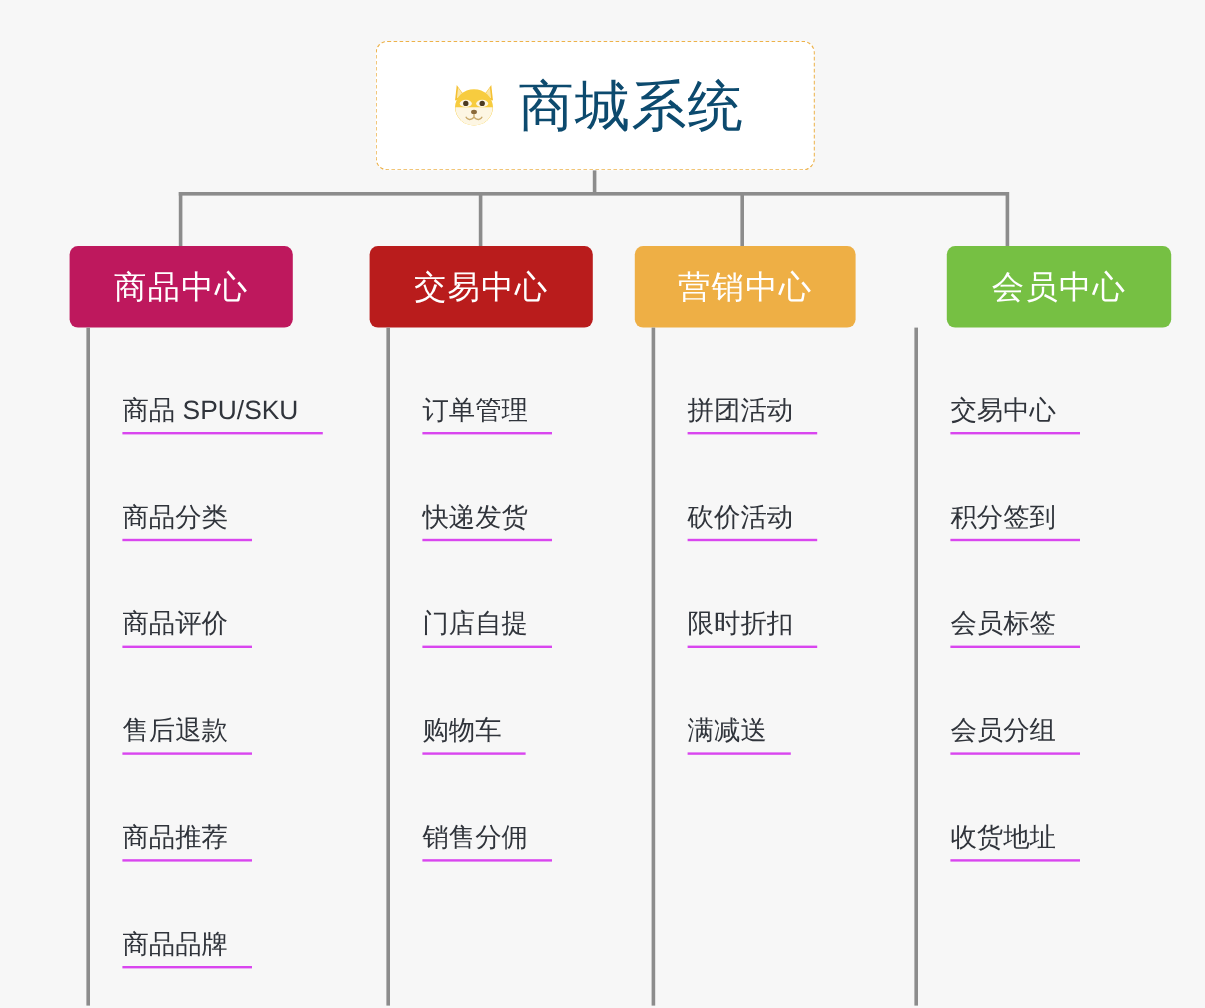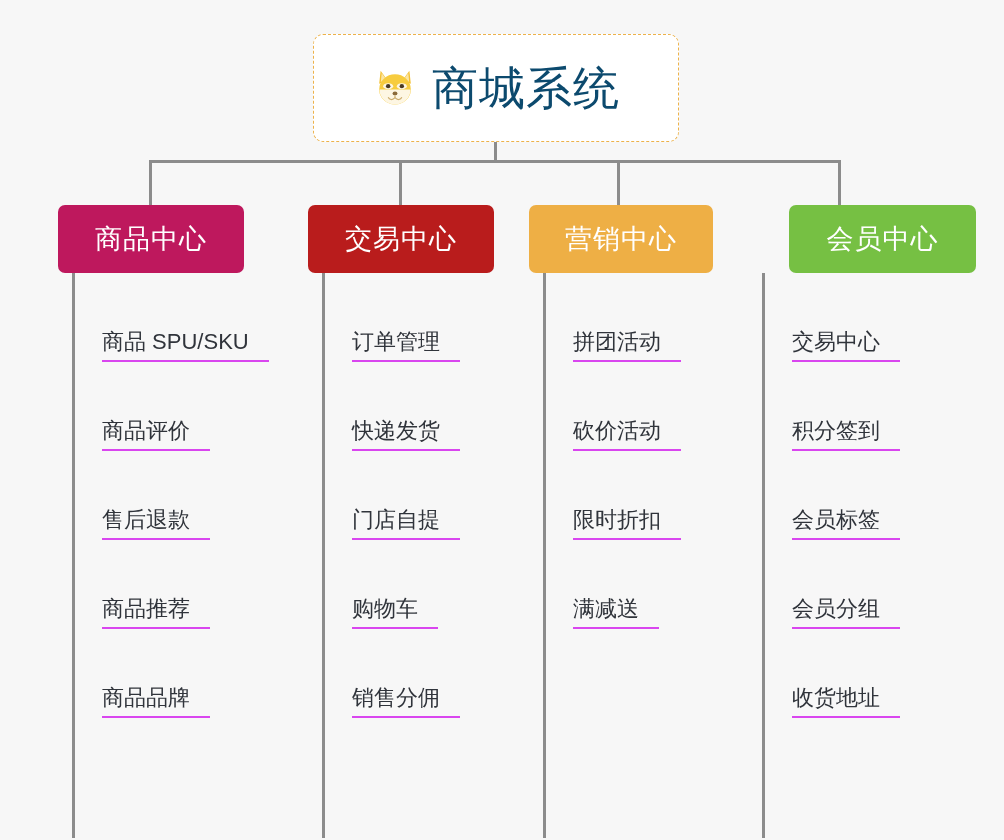--- a/index.html
+++ b/index.html
@@ -147,20 +147,23 @@
   <div class="column" style="left:58px; width:250px;">
     <div class="cat-box" style="width:186px; background:#be185d;">
       <span class="cat-label">商品中心</span>
     </div>
     <div class="spine" style="left:14px; top:68px; height:565px;"></div>
     <ul class="leaf-list" style="left:14px; top:68px;">
       <li class="leaf">
           <span class="leaf-label">商品 SPU/SKU</span>
         </li>
       <li class="leaf">
+          <span class="leaf-label">商品分类</span>
+        </li>
+      <li class="leaf">
           <span class="leaf-label">商品评价</span>
         </li>
       <li class="leaf">
           <span class="leaf-label">售后退款</span>
         </li>
       <li class="leaf">
           <span class="leaf-label">商品推荐</span>
         </li>
       <li class="leaf">
           <span class="leaf-label">商品品牌</span>

